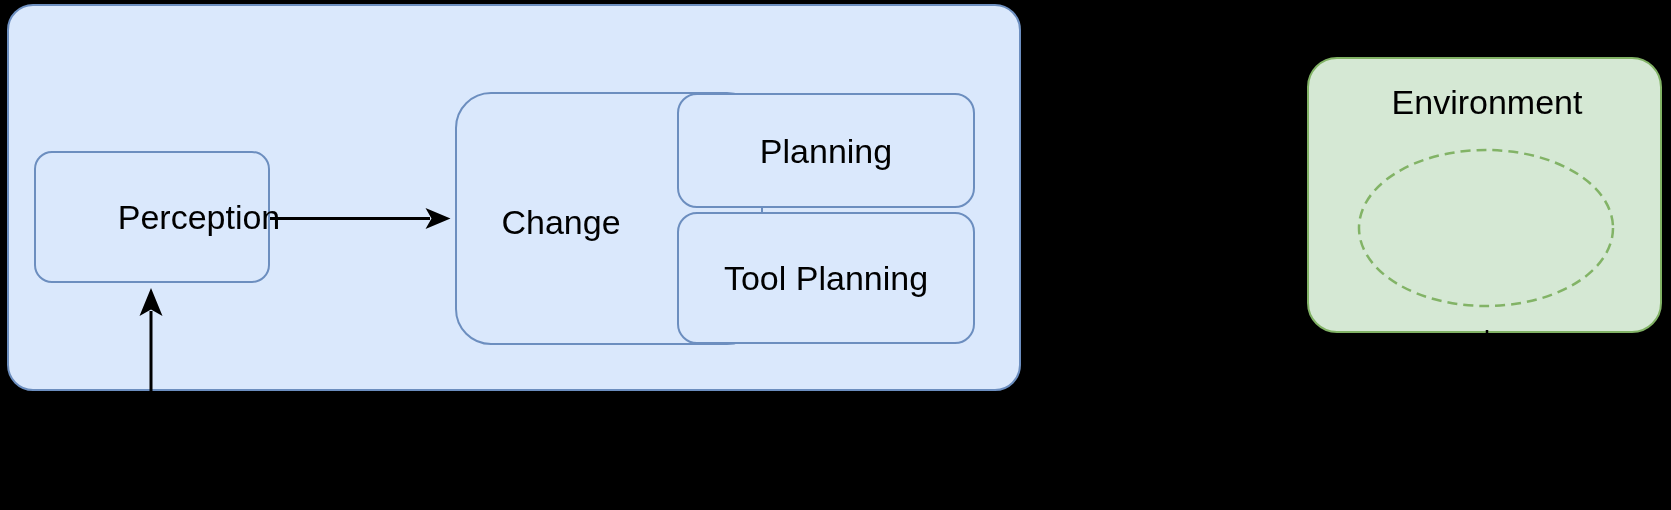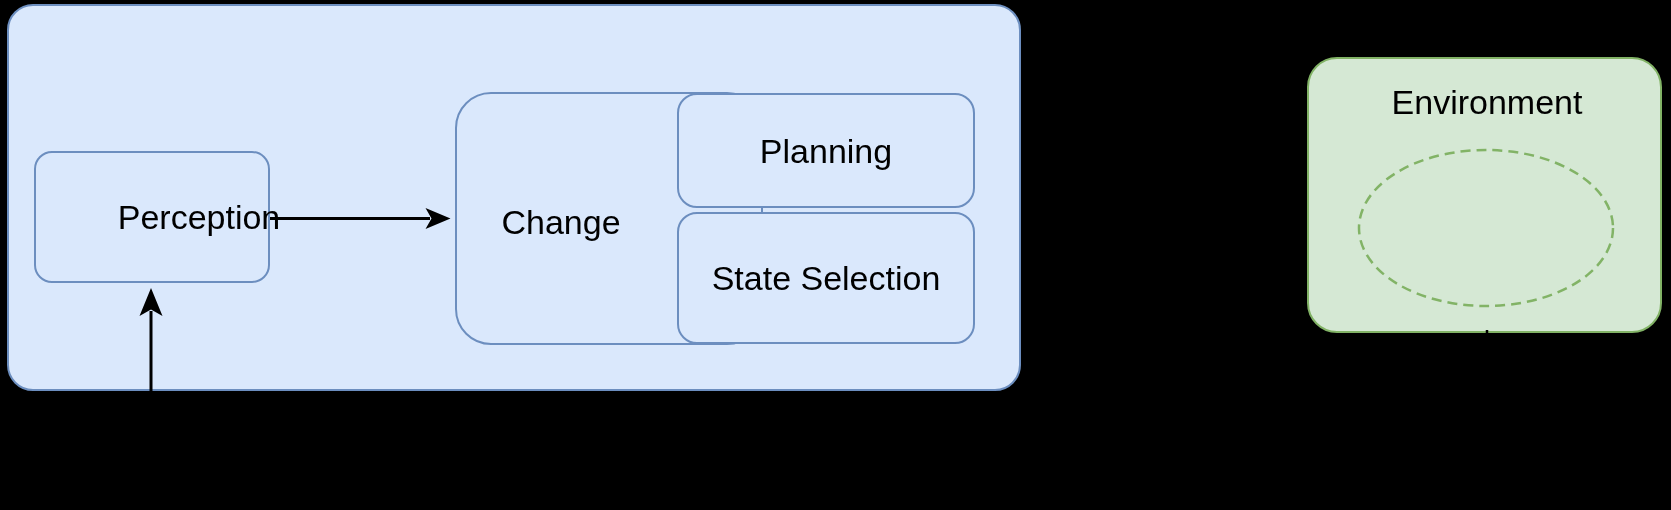--- a/index.html
+++ b/index.html
@@ -84,21 +84,21 @@
   <div class="box blue-box thought-box"></div>
   <div class="box blue-box planning-box"></div>
   <div class="box blue-box tool-selection-box"></div>
   <div class="box blue-box perception-box"></div>
 
   <div class="box green-box environment-box"></div>
 
   <div class="label perception-label">Perception</div>
   <div class="label thought-label">Change</div>
   <div class="label planning-label">Planning</div>
-  <div class="label tool-selection-label">State Selection</div>
+  <div class="label tool-selection-label">Tool Planning</div>
   <div class="label environment-label">Environment</div>
 
   <svg class="overlay" viewBox="0 0 1671 510" xmlns="http://www.w3.org/2000/svg">
 
     <ellipse cx="1486" cy="228" rx="127" ry="78" fill="none" stroke-width="2.5" stroke-dasharray="10 6" stroke="#82b366"></ellipse>
 
     <g>
       <line x1="270" y1="218.5" x2="430" y2="218.5" stroke-width="3" stroke="#000000"></line>
       <path d="M 450.5 218.5 L 425.5 208 L 431.5 218.5 L 425.5 229 Z" fill="#000000"></path>
     </g>

